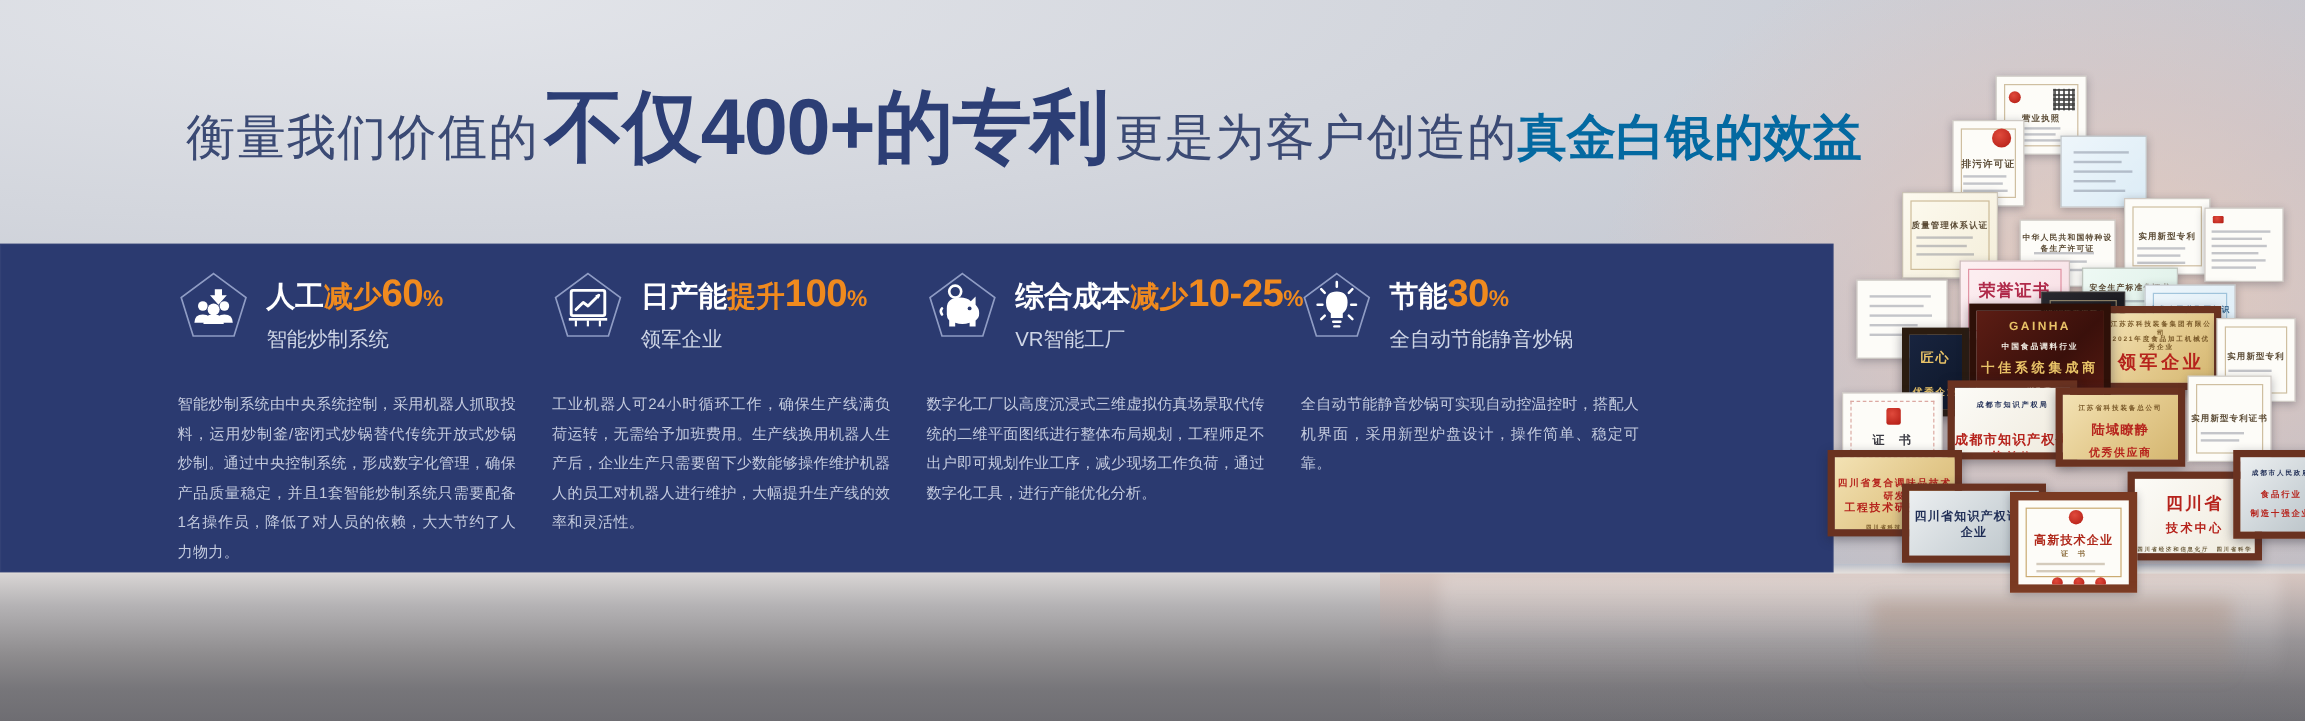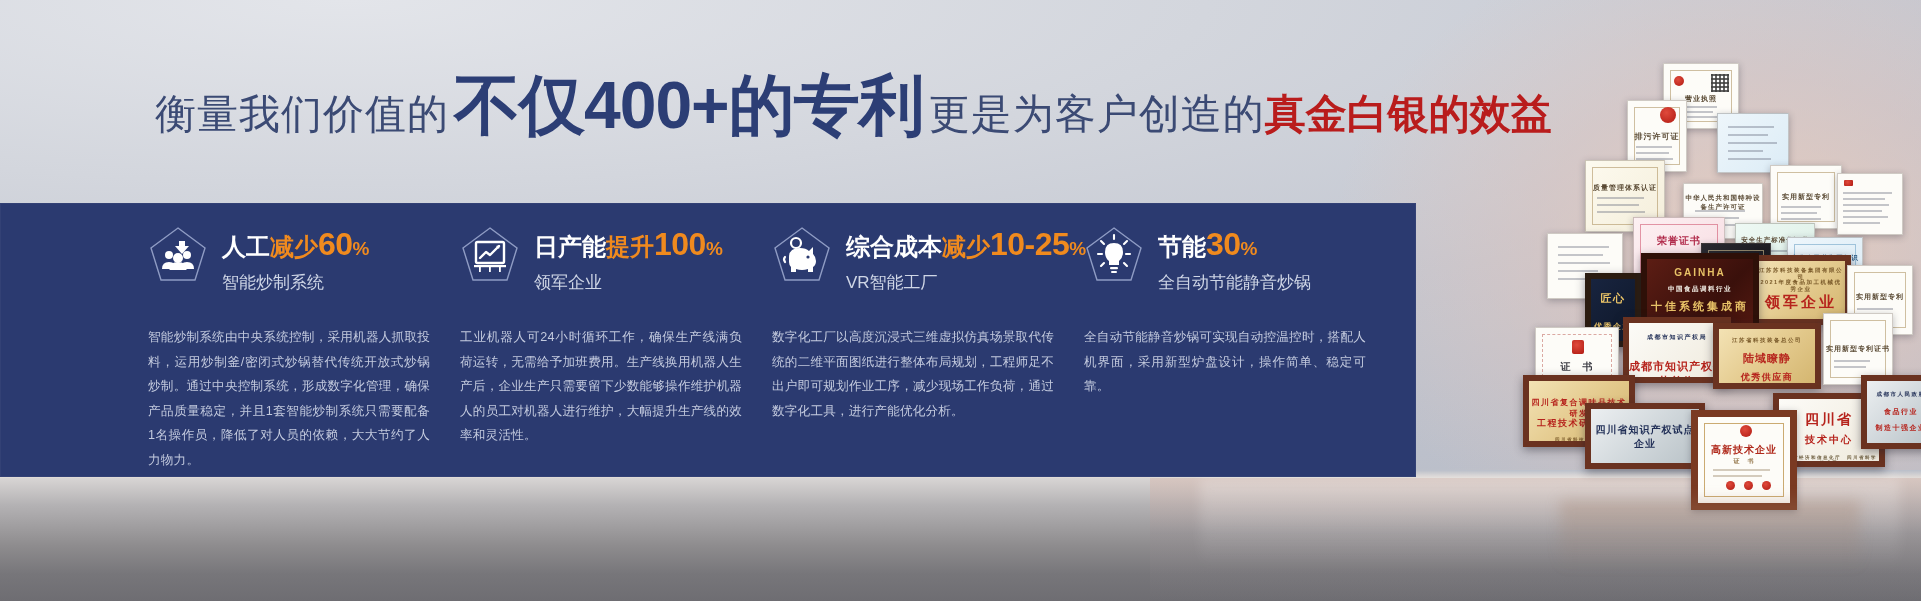--- a/index.html
+++ b/index.html
@@ -49,26 +49,26 @@
   }
   .hl-light {
     font-size:41px; color:#3b4a74; letter-spacing:1px;
     font-weight:400;
   }
   .hl-big {
     font-size:66px; font-weight:900; color:#2c3e75;
     letter-spacing:-1px; margin:0 5px; line-height:1;
   }
   .hl-accent {
-    font-size:41px; font-weight:900; color:#b91c1c; letter-spacing:0px;
+    font-size:41px; font-weight:900; color:#0369a1; letter-spacing:0px;
   }
 
   
   .panel {
-    position:absolute; left:0; top:203px; width:1416px; height:274px;
+    position:absolute; left:0; top:203px; width:1528px; height:274px;
     background:#2b3a70;
     box-shadow:0 0 0 1px rgba(255,255,255,.04) inset;
   }
 
   .features {
     position:absolute; left:148px; top:22px; width:1250px; height:240px;
     display:flex;
   }
   .feature { width:312px; padding-right:16px; position:relative; }
 
@@ -339,21 +339,21 @@
 
     <div class="cert" style="left:152px; top:178px; width:76px; height:66px;">
       <div class="line" style="top:12px; width:68%;"></div>
       <div class="line" style="top:20px; width:60%;"></div>
       <div class="line" style="top:28px; width:70%;"></div>
       <div class="line" style="top:36px; width:54%;"></div>
       <div class="line" style="top:44px; width:64%;"></div>
     </div>
     <div class="cert pink" style="left:238px; top:162px; width:92px; height:66px;">
       <div class="inner-frame" style="border-color:rgba(200,60,90,.5);"></div>
-      <div class="ttl" style="top:16px; font-size:10px; color:#b02a4a;">荣誉证书</div>
+      <div class="ttl" style="top:16px; font-size:14px; color:#b02a4a;">荣誉证书</div>
       <div class="line" style="top:36px; width:60%; background:rgba(170,70,95,.35);"></div>
       <div class="ttl" style="top:46px; font-size:7px; color:#8a3a50;">优秀供应商</div>
     </div>
     <div class="cert mint" style="left:340px; top:168px; width:80px; height:58px;">
       <div class="ttl" style="top:12px; font-size:6.5px;">安全生产标准化证书</div>
       <div class="line" style="top:26px; width:62%;"></div>
       <div class="line" style="top:33px; width:56%;"></div>
       <div class="line" style="top:40px; width:60%;"></div>
     </div>
     <div class="cert" style="left:306px; top:188px; width:70px; height:66px; background:linear-gradient(135deg,#2a2a30,#111116);">
@@ -425,21 +425,21 @@
       <div class="ptxt red" style="top:12px; font-size:14px; letter-spacing:2px;">四川省</div>
       <div class="ptxt red" style="top:34px; font-size:10px; letter-spacing:2px;">技术中心</div>
       <div class="ptxt" style="top:56px; font-size:4.5px; color:#6a5a3a;">四川省经济和信息化厅　四川省科学技术厅</div>
     </div>
     <div class="plaque silver" style="left:466px; top:320px; width:80px; height:74px;">
       <div class="ptxt navy" style="top:10px; font-size:5.5px;">成都市人民政府</div>
       <div class="ptxt red" style="top:26px; font-size:7px;">食品行业</div>
       <div class="ptxt red" style="top:42px; font-size:7px;">制造十强企业</div>
     </div>
 
-    <div class="cert" style="left:296px; top:355px; width:106px; height:100px; border:7px solid #7a3a22;">
+    <div class="cert" style="left:280px; top:355px; width:106px; height:84px; border:7px solid #7a3a22;">
       <div class="inner-frame" style="border-color:rgba(190,150,80,.8);"></div>
       <div class="seal" style="left:42px; top:8px; width:12px; height:12px;"></div>
       <div class="ttl" style="top:26px; font-size:10px; color:#b02a1c;">高新技术企业</div>
       <div class="ttl" style="top:40px; font-size:6px; color:#8a6a3a;">证　书</div>
       <div class="line" style="left:16%; top:52px; width:62%; background:rgba(120,90,50,.3);"></div>
       <div class="line" style="left:16%; top:58px; width:54%; background:rgba(120,90,50,.3);"></div>
       <div class="seal" style="left:28px; top:64px; width:9px; height:9px;"></div>
       <div class="seal" style="left:46px; top:64px; width:9px; height:9px;"></div>
       <div class="seal" style="left:64px; top:64px; width:9px; height:9px;"></div>
     </div>

